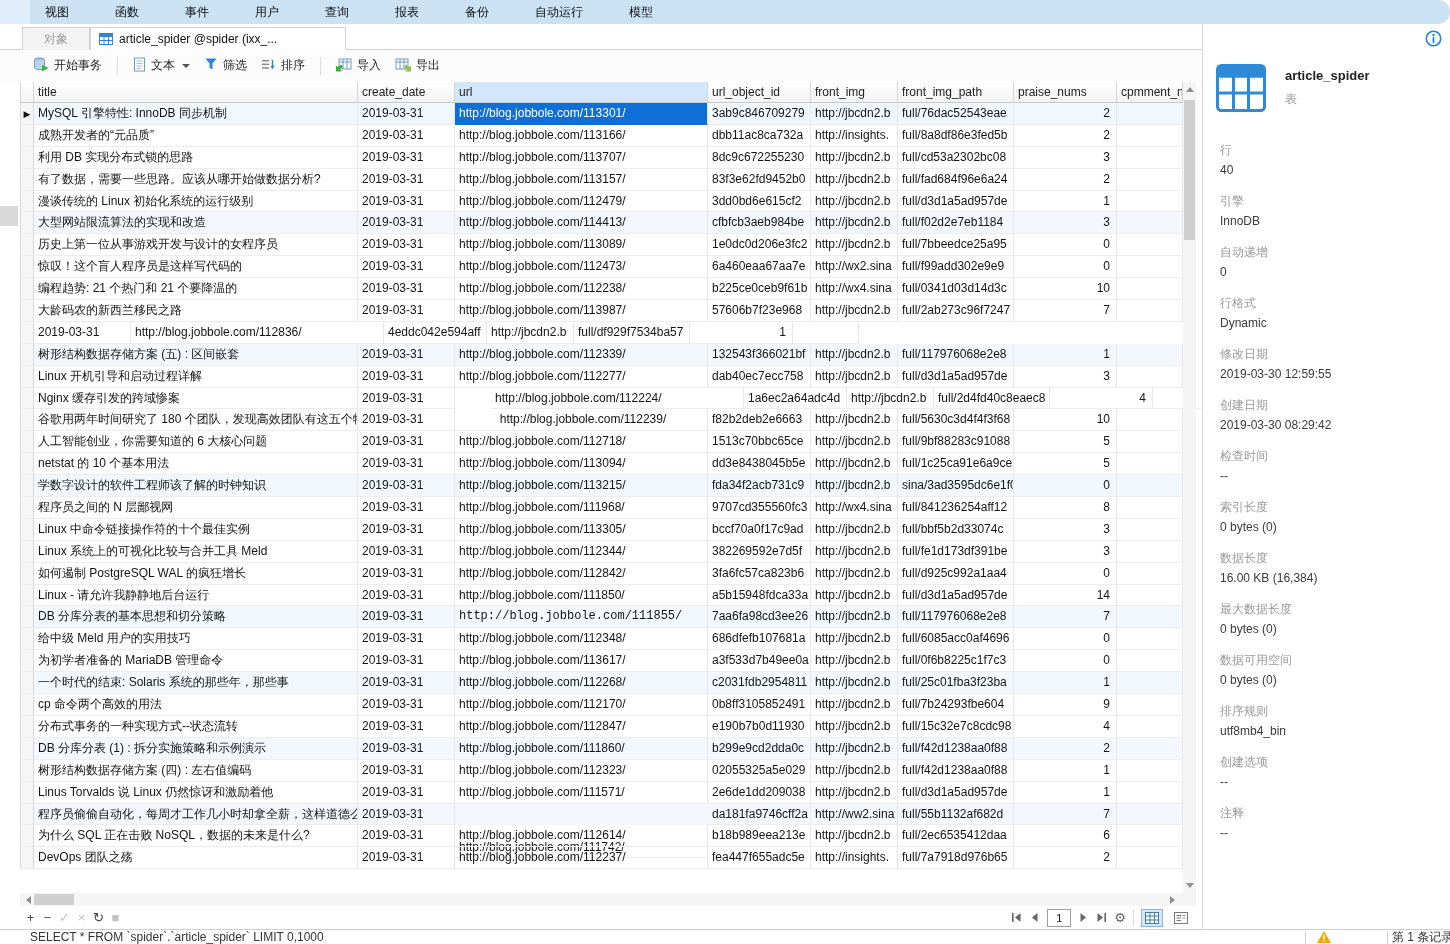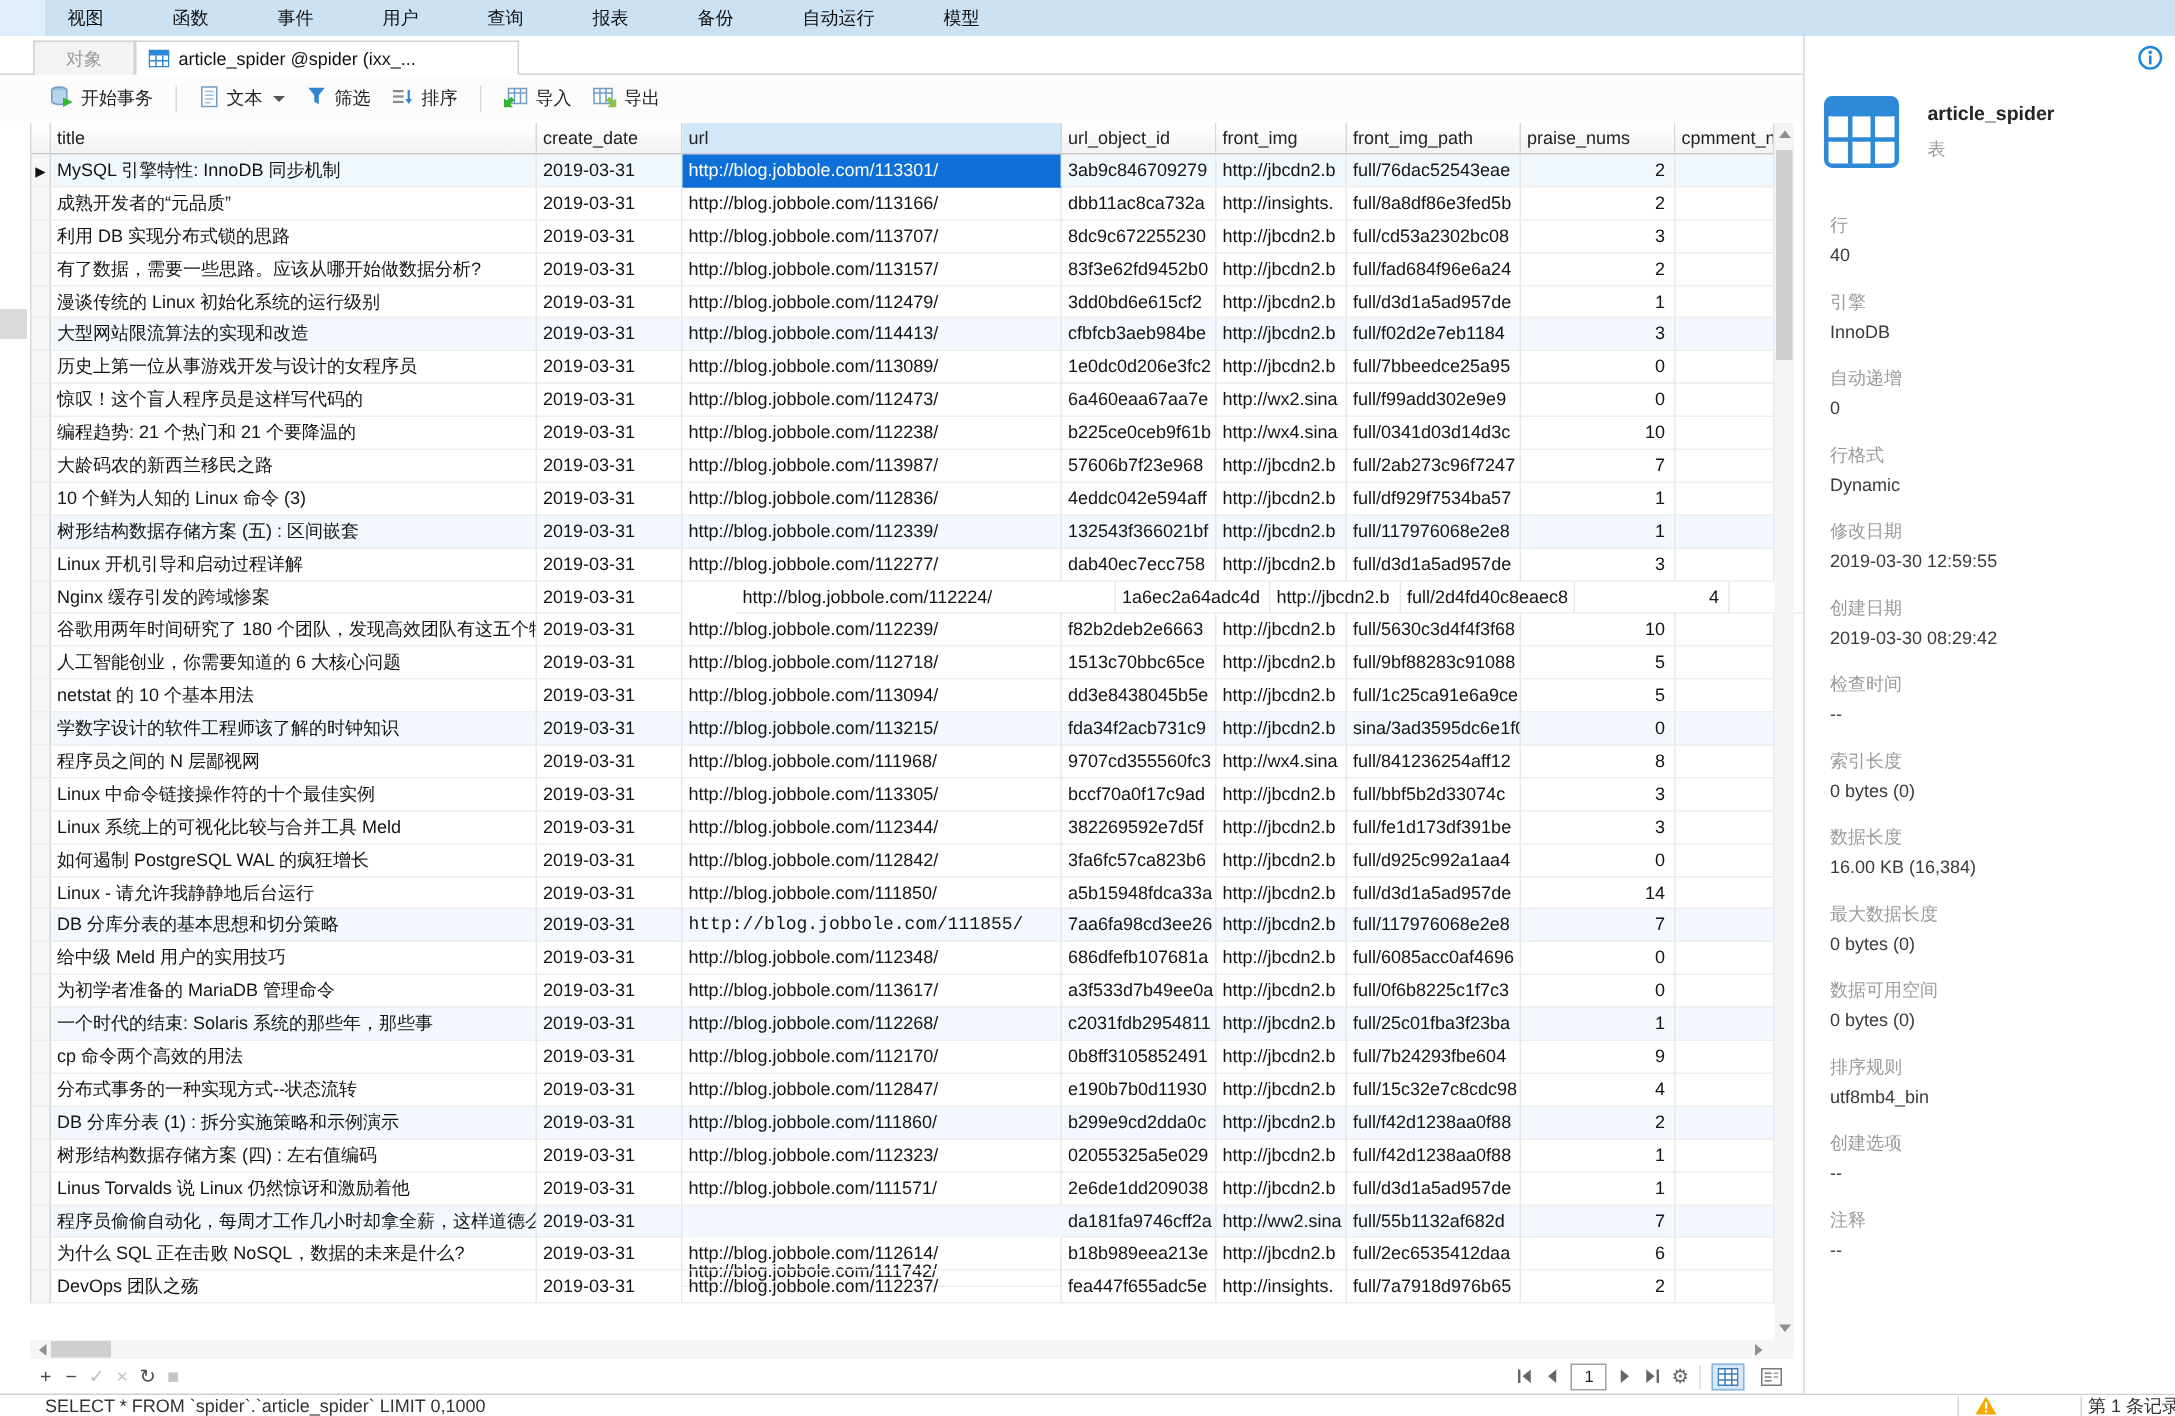--- a/index.html
+++ b/index.html
@@ -4,21 +4,21 @@
 <style>
   html,body{margin:0;padding:0;}
   body{
     width:1450px;height:944px;overflow:hidden;position:relative;background:#fff;
     font-family:"Liberation Sans","DejaVu Sans",sans-serif;font-size:12px;color:#1a1a1a;
     -webkit-font-smoothing:antialiased;
   }
   .abs{position:absolute;}
 
   
-  .menubar{left:0;top:0;width:1450px;height:24px;background:#cbe1f4;display:flex;}
+  .menubar{left:0;top:0;width:1450px;height:24px;background:#cbe1f4;display:flex;border-radius:12px;}
   .menu-left-patch{position:absolute;left:0;top:0;width:30px;height:24px;background:#dfeefa;}
   .menu-items{display:flex;padding-left:22px;height:100%;}
   .menu-item{padding:0 23px;line-height:24px;color:#111;cursor:default;}
 
   
   .tabbar{left:0;top:24px;width:1202px;height:26px;background:#fff;border-bottom:1px solid #d2d2d2;box-sizing:border-box;}
   .tab{position:absolute;top:3px;height:23px;box-sizing:border-box;display:flex;align-items:center;font-size:12px;}
   .tab-objects{left:22px;width:68px;background:#f3f3f3;border:1px solid #d2d2d2;border-bottom:none;color:#9a9a9a;justify-content:center;}
   .tab-active{left:90px;width:256px;background:#fff;border:1px solid #d2d2d2;border-bottom:1px solid #fff;color:#111;padding-left:8px;}
   .tab-active .ticon{margin-right:6px;display:inline-flex;}
@@ -319,21 +319,20 @@
       <div class="g-cell" style="width: 97px;">2019-03-31</div>
       <div class="g-cell" style="width: 253px;">http://blog.jobbole.com/113987/</div>
       <div class="g-cell" style="width: 103px;">57606b7f23e968</div>
       <div class="g-cell" style="width: 87px;">http://jbcdn2.b</div>
       <div class="g-cell" style="width: 116px;">full/2ab273c96f7247</div>
       <div class="g-cell g-num" style="width: 103px;">7</div>
       <div class="g-cell" style="width: 66px;"></div>
     </div>
     <div class="g-row g-datarow" style="height: 21.9px;">
       <div class="g-cell g-sel" style="width: 14px;"></div>
-      <div class="g-cell" style="width: 324px;">10 个鲜为人知的 Linux 命令 (3)</div>
       <div class="g-cell" style="width: 97px;">2019-03-31</div>
       <div class="g-cell" style="width: 253px;">http://blog.jobbole.com/112836/</div>
       <div class="g-cell" style="width: 103px;">4eddc042e594aff</div>
       <div class="g-cell" style="width: 87px;">http://jbcdn2.b</div>
       <div class="g-cell" style="width: 116px;">full/df929f7534ba57</div>
       <div class="g-cell g-num" style="width: 103px;">1</div>
       <div class="g-cell" style="width: 66px;"></div>
     </div>
     <div class="g-row g-datarow g-stripe" style="height: 21.9px;">
       <div class="g-cell g-sel" style="width: 14px;"></div>
@@ -365,21 +364,21 @@
       <div class="g-cell" style="width: 103px;">1a6ec2a64adc4d</div>
       <div class="g-cell" style="width: 87px;">http://jbcdn2.b</div>
       <div class="g-cell" style="width: 116px;">full/2d4fd40c8eaec8</div>
       <div class="g-cell g-num" style="width: 103px;">4</div>
       <div class="g-cell" style="width: 66px;"></div>
     </div>
     <div class="g-row g-datarow" style="height: 21.9px;">
       <div class="g-cell g-sel" style="width: 14px;"></div>
       <div class="g-cell" style="width: 324px;">谷歌用两年时间研究了 180 个团队，发现高效团队有这五个特征</div>
       <div class="g-cell" style="width: 97px;">2019-03-31</div>
-      <div class="g-cell" style="width: 253px;">http://blog.jobbole.com/112239/</div>
+      <div class="g-cell" style="width: 253px; text-align: center;">http://blog.jobbole.com/112239/</div>
       <div class="g-cell" style="width: 103px;">f82b2deb2e6663</div>
       <div class="g-cell" style="width: 87px;">http://jbcdn2.b</div>
       <div class="g-cell" style="width: 116px;">full/5630c3d4f4f3f68</div>
       <div class="g-cell g-num" style="width: 103px;">10</div>
       <div class="g-cell" style="width: 66px;"></div>
     </div>
     <div class="g-row g-datarow" style="height: 21.9px;">
       <div class="g-cell g-sel" style="width: 14px;"></div>
       <div class="g-cell" style="width: 324px;">人工智能创业，你需要知道的 6 大核心问题</div>
       <div class="g-cell" style="width: 97px;">2019-03-31</div>

